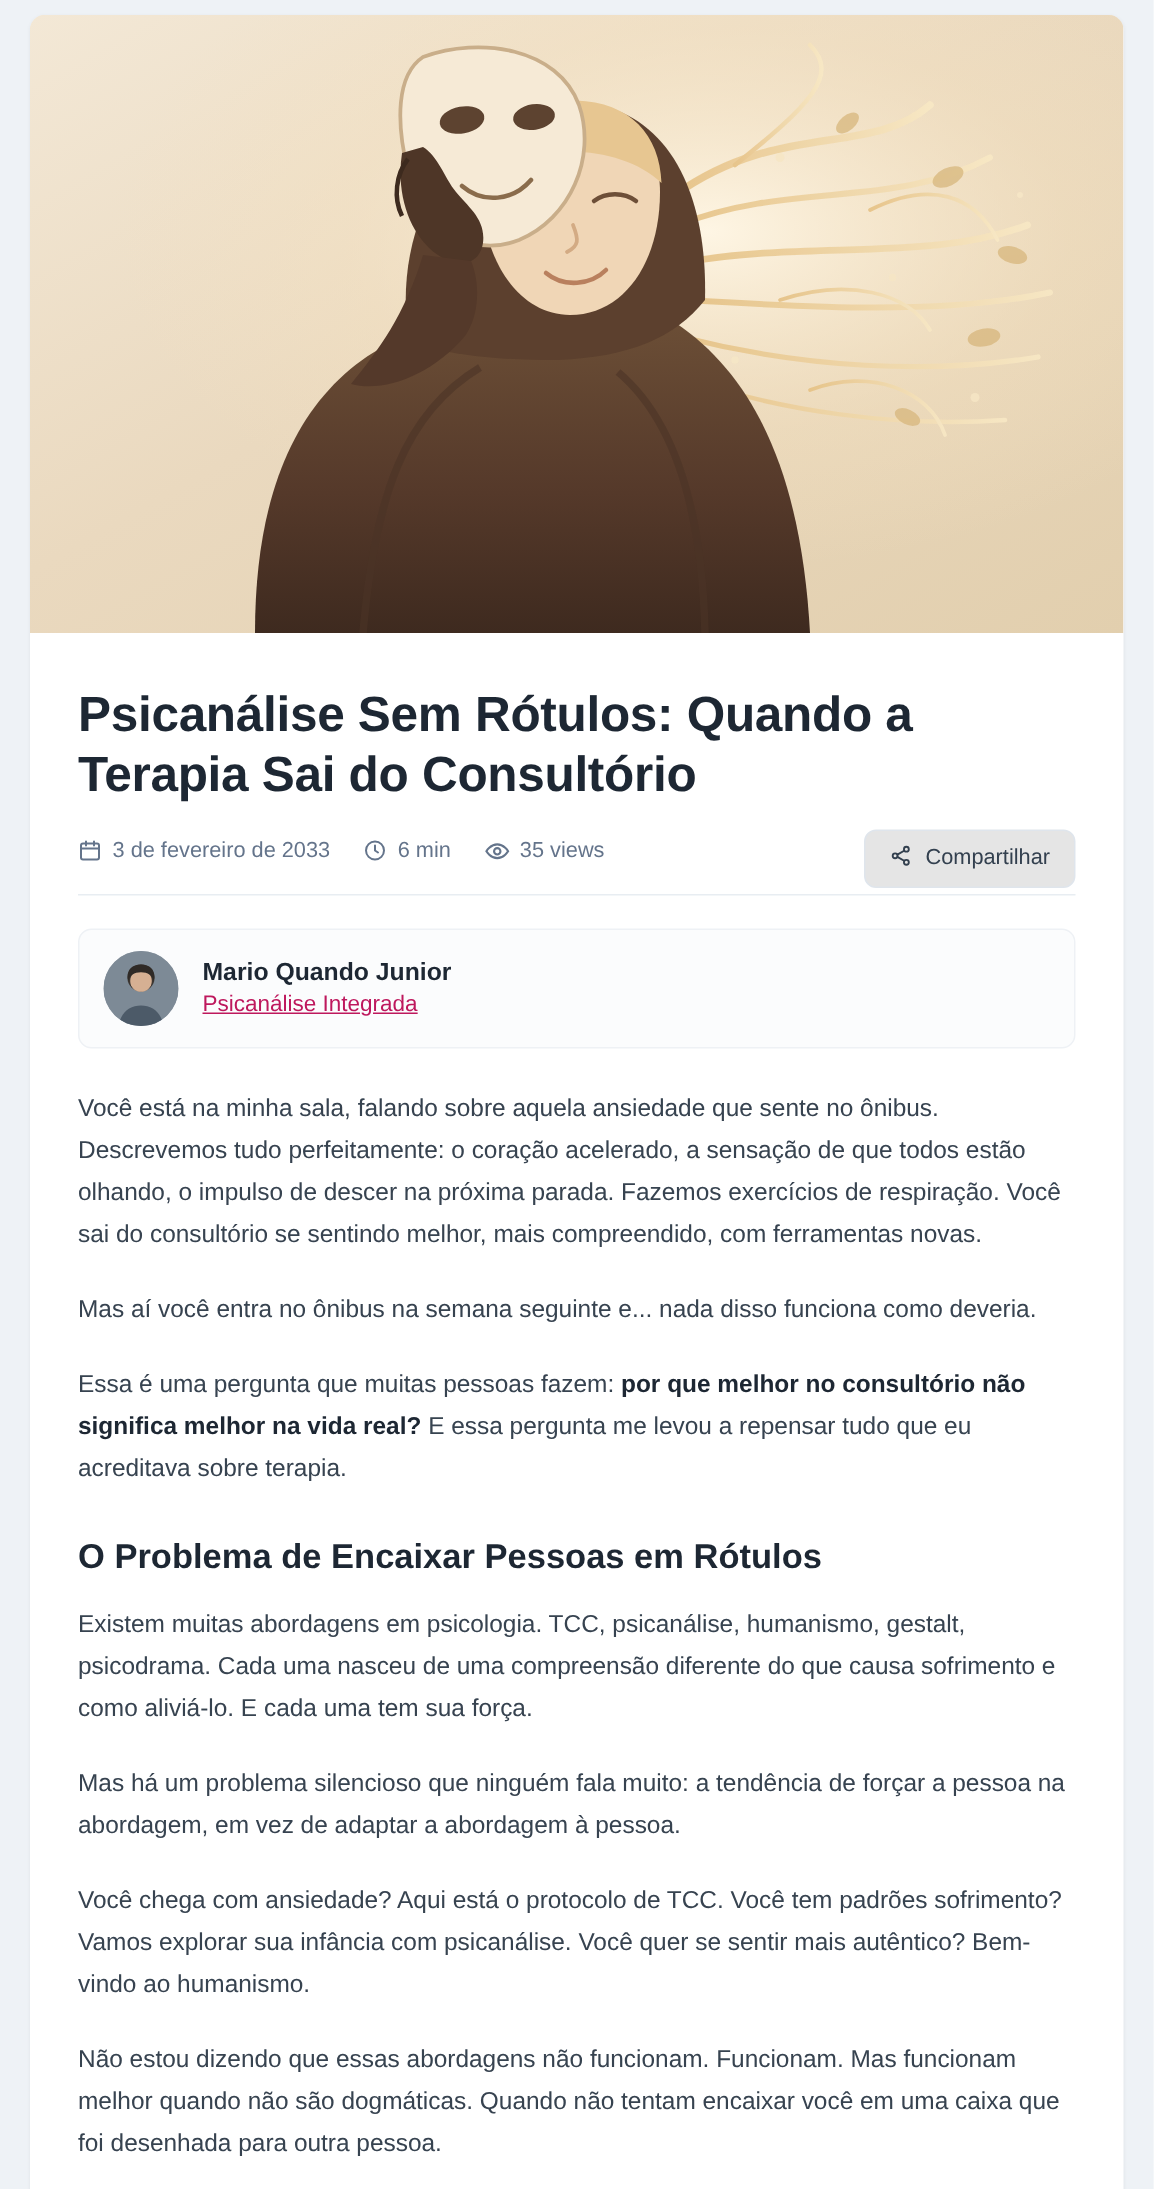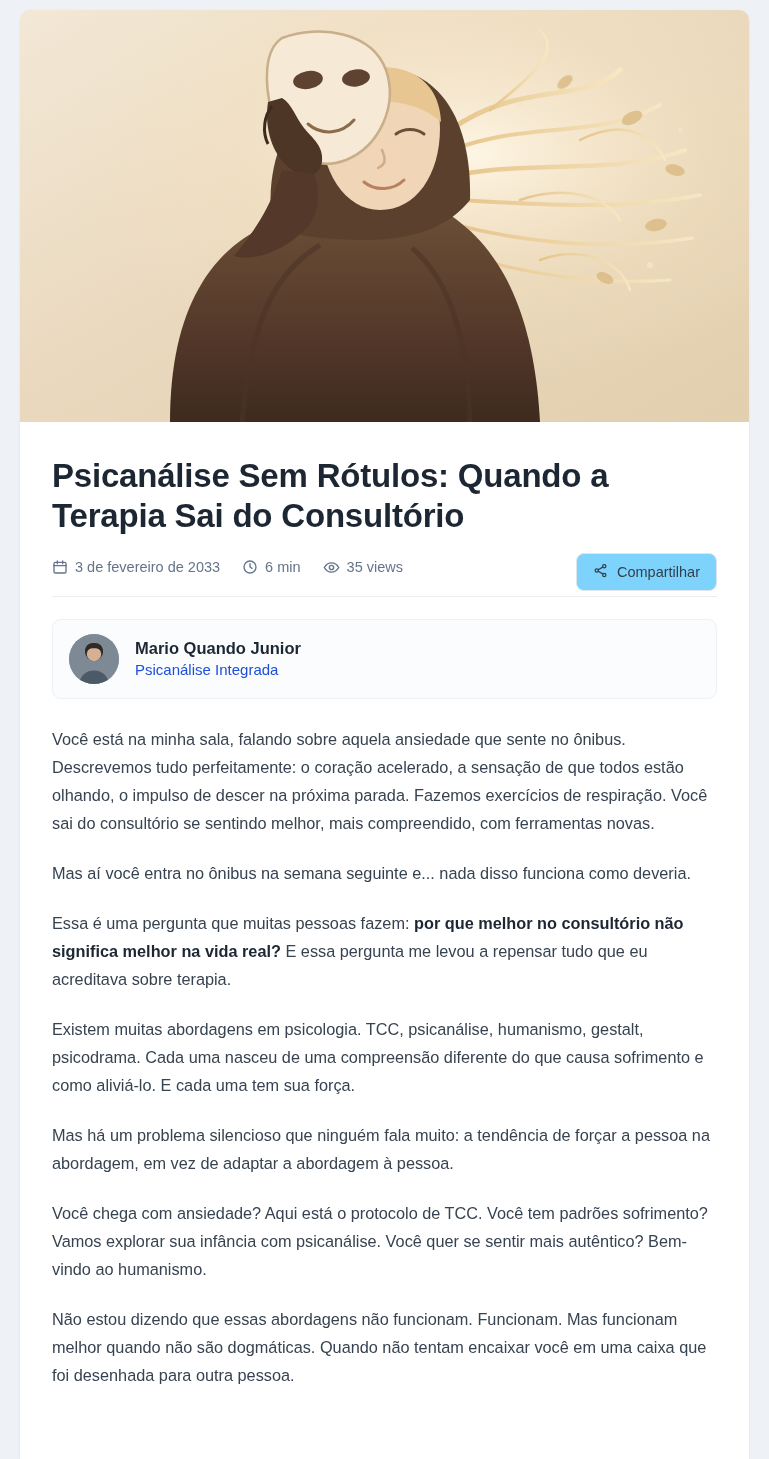--- a/index.html
+++ b/index.html
@@ -66,21 +66,21 @@
   }
   .meta-item .ic { display: flex; align-items: center; }
   .share-btn {
     position: absolute;
     right: 0;
     top: -6px;
     display: flex;
     align-items: center;
     gap: 9px;
     border: 1px solid #dfe5ec;
-    background: #7dd3fc;
+    background: #e5e5e5;
     border-radius: 8px;
     padding: 9px 16px;
     font-size: 14.5px;
     color: #33404f;
     cursor: pointer;
     font-family: "Liberation Sans", sans-serif;
   }
   .divider {
     height: 1px;
     background: #e8edf2;
@@ -108,22 +108,23 @@
   }
   .avatar svg { display:block; width: 100%; height: 100%; }
   .author-name {
     font-size: 16.5px;
     font-weight: bold;
     color: #1d2733;
     line-height: 1.35;
   }
   .author-sub {
     font-size: 15px;
-    color: #1d4ed8;
+    color: #be185d;
     line-height: 1.4;
+    text-decoration: underline;
   }
 
   
   p.para {
     font-size: 16.3px;
     line-height: 1.72;
     color: #374350;
     margin: 0 0 22px 0;
   }
   p.para b { color: #1d2733; font-weight: bold; }
@@ -292,20 +293,21 @@
           <div class="author-name">Mario Quando Junior</div>
           <div class="author-sub">Psicanálise Integrada</div>
         </div>
       </div>
 
       <p class="para">Você está na minha sala, falando sobre aquela ansiedade que sente no ônibus. Descrevemos tudo perfeitamente: o coração acelerado, a sensação de que todos estão olhando, o impulso de descer na próxima parada. Fazemos exercícios de respiração. Você sai do consultório se sentindo melhor, mais compreendido, com ferramentas novas.</p>
       <p class="para">Mas aí você entra no ônibus na semana seguinte e... nada disso funciona como deveria.</p>
 
       <p class="para"><span>Essa é uma pergunta que muitas pessoas fazem: </span><b>por que melhor no consultório não significa melhor na vida real?</b><span> E essa pergunta me levou a repensar tudo que eu acreditava sobre terapia.</span></p>
 
+      <h2 class="section">O Problema de Encaixar Pessoas em Rótulos</h2>
 
       <p class="para">Existem muitas abordagens em psicologia. TCC, psicanálise, humanismo, gestalt, psicodrama. Cada uma nasceu de uma compreensão diferente do que causa sofrimento e como aliviá-lo. E cada uma tem sua força.</p>
       <p class="para">Mas há um problema silencioso que ninguém fala muito: a tendência de forçar a pessoa na abordagem, em vez de adaptar a abordagem à pessoa.</p>
       <p class="para">Você chega com ansiedade? Aqui está o protocolo de TCC. Você tem padrões sofrimento? Vamos explorar sua infância com psicanálise. Você quer se sentir mais autêntico? Bem-vindo ao humanismo.</p>
       <p class="para">Não estou dizendo que essas abordagens não funcionam. Funcionam. Mas funcionam melhor quando não são dogmáticas. Quando não tentam encaixar você em uma caixa que foi desenhada para outra pessoa.</p>
 
     </div>
   </div>
 </div>
 

